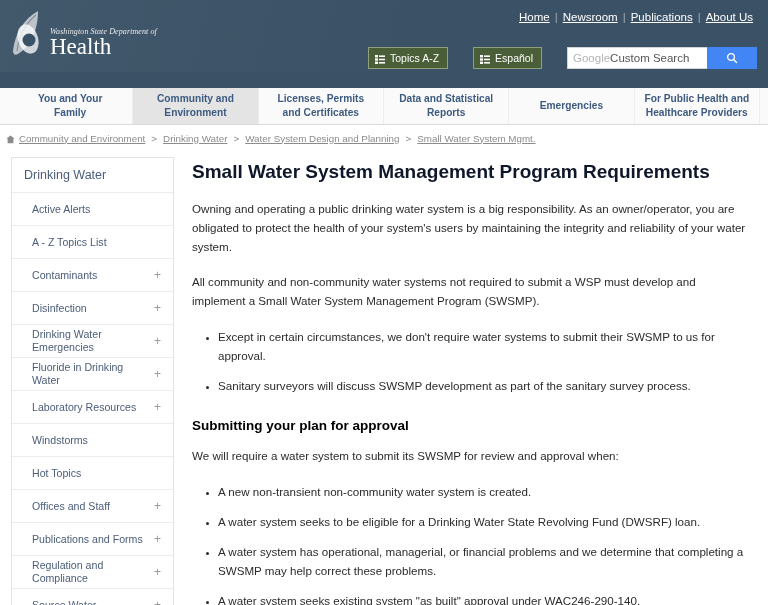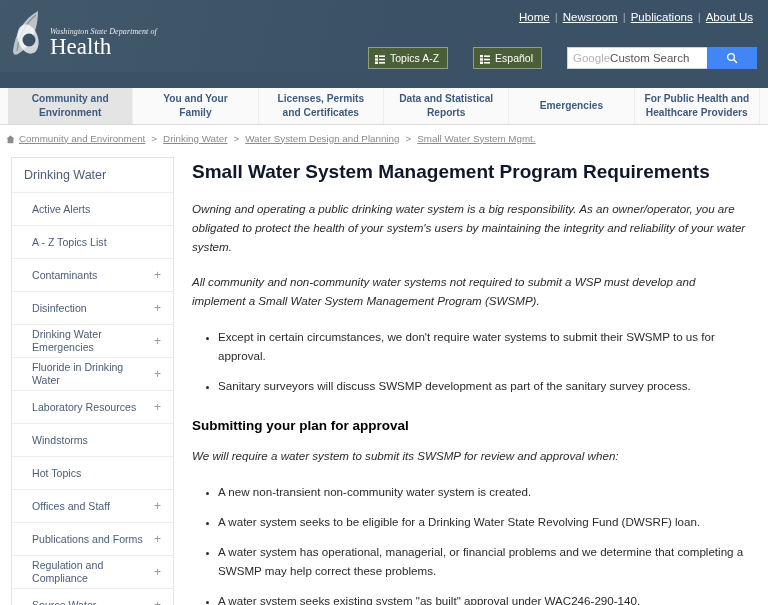--- a/index.html
+++ b/index.html
@@ -249,21 +249,20 @@
     font-size: 13.5px;
     font-weight: bold;
     color: #000000;
     line-height: 1.2;
   }
   p.para {
     margin: 0 0 17px 0;
     font-size: 11.6px;
     color: #2b2b2b;
     line-height: 1.63;
-    font-style: italic;
   }
   ul.bullets {
     margin: 0 0 16px 0;
     padding-left: 26px;
     list-style: disc;
   }
   ul.bullets li {
     font-size: 11.6px;
     color: #2b2b2b;
     line-height: 1.63;
@@ -336,25 +335,25 @@
           <circle cx="5" cy="5" r="3.4" stroke="#ffffff" stroke-width="1.3" fill="none"></circle>
           <line x1="7.6" y1="7.6" x2="10.5" y2="10.5" stroke="#ffffff" stroke-width="1.4" stroke-linecap="round"></line>
         </svg>
       </span>
     </div>
   </div>
 </div>
 
 <div class="mainnav">
   <div class="nav-spacer"></div>
+  <div class="nav-item">
+    <span><span>You and Your</span><br><span>Family</span></span>
+  </div>
   <div class="nav-item active">
     <span><span>Community and</span><br><span>Environment</span></span>
-  </div>
-  <div class="nav-item">
-    <span><span>You and Your</span><br><span>Family</span></span>
   </div>
   <div class="nav-item">
     <span><span>Licenses, Permits</span><br><span>and Certificates</span></span>
   </div>
   <div class="nav-item">
     <span><span>Data and Statistical</span><br><span>Reports</span></span>
   </div>
   <div class="nav-item">
     <span><span>Emergencies</span></span>
   </div>

